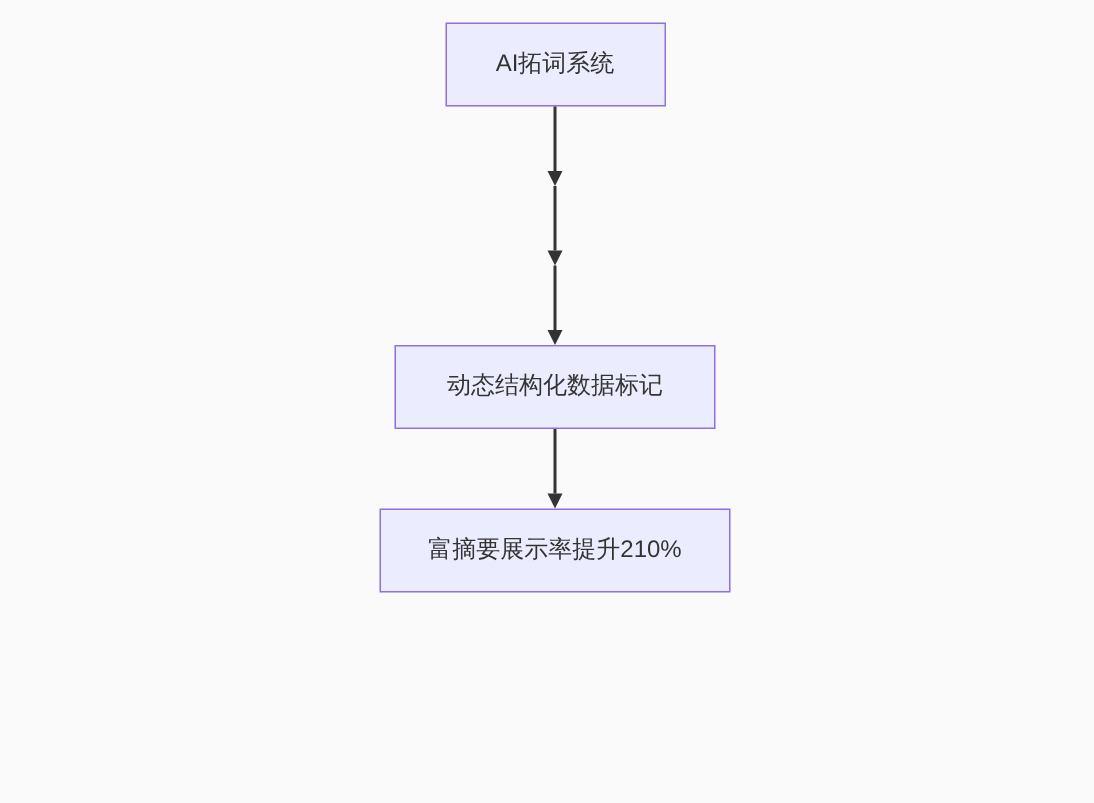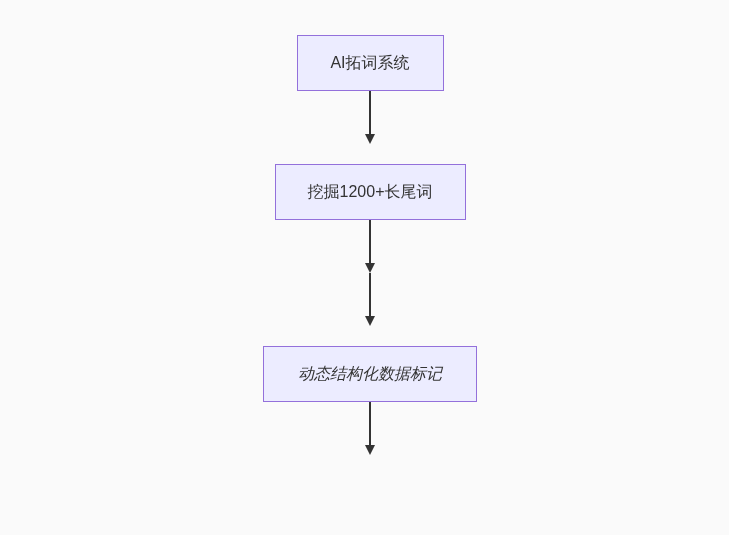--- a/index.html
+++ b/index.html
@@ -29,26 +29,25 @@
     background: #ECECFF;
     border: 1px solid #9370DB;
     display: flex;
     align-items: center;
     justify-content: center;
     color: #333333;
     font-size: 16px;
     line-height: 1;
     white-space: nowrap;
     padding: 0 10px;
-    margin-top: 20px;
   }
   .flow-node.n1 { min-width: 147px; }
   .flow-node.n2 { min-width: 191px; }
   .flow-node.n3 { min-width: 222px; }
-  .flow-node.n4 { min-width: 214px; font-style: italic; }
+  .flow-node.n4 { min-width: 214px; }
   .flow-node.n5 { min-width: 234px; }
   .flow-arrow {
     display: flex;
     flex-direction: column;
     align-items: center;
     height: 53px;
   }
   .flow-arrow .shaft {
     width: 2px;
     height: 43px;
@@ -69,23 +68,20 @@
 
   <div class="flow-node n1">
     <span>AI拓词系统</span>
   </div>
 
   <div class="flow-arrow">
     <div class="shaft"></div>
     <div class="head"></div>
   </div>
 
-  <div class="flow-node n2">
-    <span>挖掘1200+长尾词</span>
-  </div>
 
   <div class="flow-arrow">
     <div class="shaft"></div>
     <div class="head"></div>
   </div>
 
 
   <div class="flow-arrow">
     <div class="shaft"></div>
     <div class="head"></div>
@@ -93,14 +89,17 @@
 
   <div class="flow-node n4">
     <span>动态结构化数据标记</span>
   </div>
 
   <div class="flow-arrow">
     <div class="shaft"></div>
     <div class="head"></div>
   </div>
 
+  <div class="flow-node n5">
+    <span>富摘要展示率提升210%</span>
+  </div>
 
 </div>
 
 </body></html>

